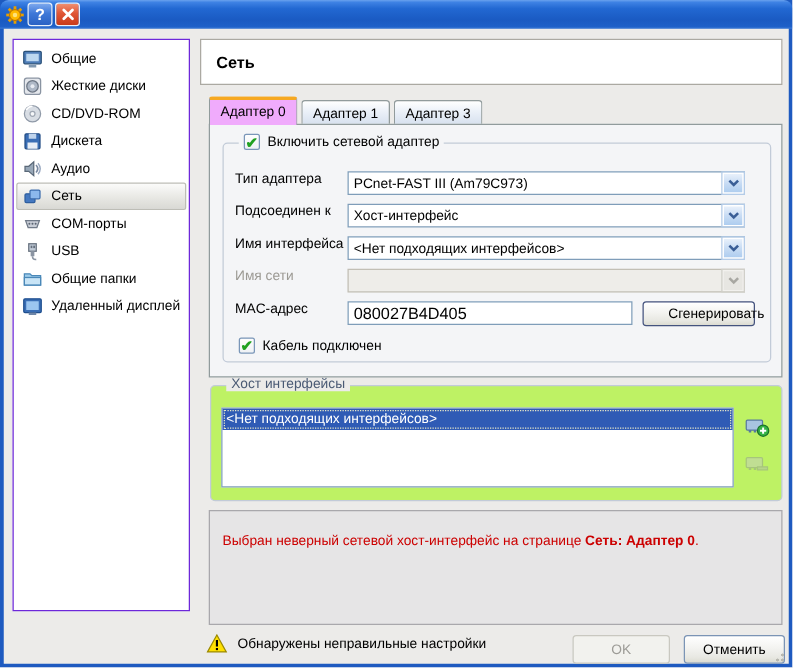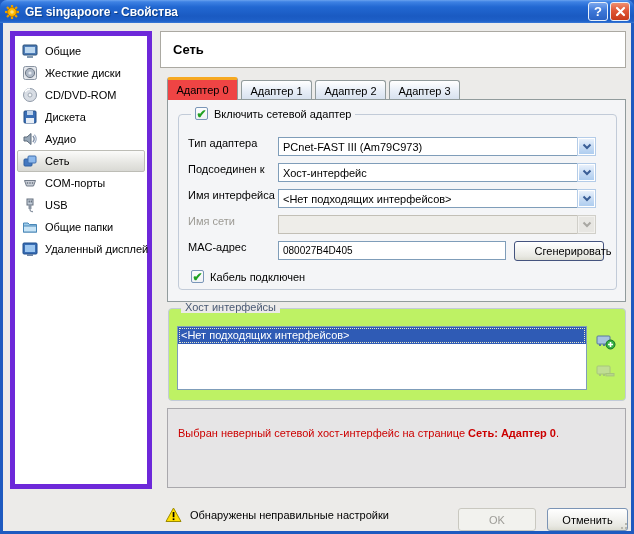--- a/index.html
+++ b/index.html
@@ -11,38 +11,38 @@
   .titlebar .apptitle{color:#fff;font-weight:bold;font-size:12px;margin-left:5px;flex:1;
     text-shadow:1px 1px 1px #0A3A80;white-space:nowrap;overflow:hidden;}
   .tb-btn{width:20px;height:19px;border-radius:3px;border:1px solid #E8F0FA;margin-left:2px;
     display:flex;align-items:center;justify-content:center;color:#fff;font-weight:bold;font-size:13px;cursor:pointer;}
   .tb-help{background:linear-gradient(180deg,#7CA8EE 0%,#3E78D8 45%,#2A62C4 100%);}
   .tb-close{background:linear-gradient(180deg,#F09070 0%,#E05636 45%,#C83A1A 100%);}
   .body{position:absolute;top:23px;left:3px;right:3px;bottom:3px;background:#ECEBE9;font-size:11px;color:#000;}
 
   
   .sidebar{position:absolute;left:7px;top:8px;width:142px;height:458px;background:#FFFFFF;
-    border:5px solid #6d28d9;padding:4px 2px;}
+    border:1px solid #6d28d9;padding:4px 2px;}
   .side-item{display:flex;align-items:center;height:22px;padding:0 4px;border:1px solid transparent;cursor:pointer;}
   .side-item .lbl{margin-left:7px;white-space:nowrap;}
   .side-item.selected{background:linear-gradient(180deg,#FBFBFA 0%,#E6E6E2 60%,#D9D9D4 100%);
     border:1px solid #BDBDB6;border-radius:2px;}
   .icon16{width:16px;height:16px;flex:0 0 16px;}
 
   
   .page-header{position:absolute;left:157px;top:8px;width:466px;height:37px;background:#FFFFFF;
     border:1px solid #ABA9A2;display:flex;align-items:center;padding-left:12px;}
   .page-header .ph-title{font-size:13px;font-weight:bold;}
 
   
   .tabs{position:absolute;left:164px;top:54px;height:23px;display:flex;align-items:flex-end;}
   .tab{height:20px;width:71px;margin-right:3px;border:1px solid #919B9C;border-bottom:none;
     border-radius:3px 3px 0 0;background:linear-gradient(180deg,#FFFFFF 0%,#EAF0F8 45%,#D6E0EE 100%);
     display:flex;align-items:center;justify-content:center;cursor:pointer;}
-  .tab.active{height:23px;background:#ef4444;border-top:3px solid #F6A821;font-weight:normal;position:relative;z-index:3;}
+  .tab.active{height:23px;background:#f0abfc;border-top:3px solid #F6A821;font-weight:normal;position:relative;z-index:3;}
   .tabpanel{position:absolute;left:164px;top:76px;width:459px;height:203px;background:#F4F5F7;
     border:1px solid #919B9C;z-index:2;}
 
   
   .groupbox{position:absolute;border:1px solid #C2CBD8;border-radius:4px;}
   .gb-adapter{left:10px;top:14px;right:8px;height:176px;}
   .legend{position:absolute;top:-8px;left:12px;background:inherit;padding:0 4px;display:flex;align-items:center;}
   .gb-adapter .legend{background:#F4F5F7;}
   .checkbox{width:13px;height:13px;background:linear-gradient(180deg,#FDFDFD,#EFF2F5);border:1px solid #7A96B8;
     border-radius:2px;display:inline-flex;align-items:center;justify-content:center;cursor:pointer;flex:0 0 13px;}
@@ -52,41 +52,41 @@
   .formrows{position:absolute;left:9px;right:9px;top:22px;}
   .frow{display:flex;height:19px;margin-bottom:7px;}
   .frow .flabel{width:90px;flex:0 0 90px;}
   .frow .flabel.disabled{color:#9C9A94;}
   .combo{flex:1;height:19px;background:#fff;border:1px solid #7F9DB9;display:flex;align-items:center;margin-right:11px;cursor:pointer;}
   .combo .cval{flex:1;padding:0 4px;white-space:nowrap;overflow:hidden;}
   .combo .cbtn{width:17px;height:17px;background:linear-gradient(180deg,#E9F1FB 0%,#C8DCF4 50%,#AECDEF 100%);
     border:1px solid #FFFFFF;outline:1px solid #B4CCE8;display:flex;align-items:center;justify-content:center;}
   .combo.disabled{background:#EEEDE9;border-color:#C2BFB6;}
   .combo.disabled .cbtn{background:#E7E6E2;border-color:#F2F1EE;outline-color:#D0CFC9;}
-  .textfield{height:19px;width:228px;background:#fff;border:1px solid #7F9DB9;padding:0 4px;font-size:10px;}
+  .textfield{height:19px;width:228px;background:#fff;border:1px solid #7F9DB9;padding:0 4px;font-size:13px;}
   .btn{height:21px;border:1px solid #7B94B5;border-radius:3px;color:#000;
     background:linear-gradient(180deg,#FFFFFF 0%,#F3F3F0 45%,#E8E8E2 80%,#DCDCD2 100%);
     display:flex;align-items:center;justify-content:center;font-size:11px;cursor:pointer;
     box-shadow:inset 0 1px 0 #fff;}
   .btn-generate{width:90px;margin-left:8px;border:1px solid #44537E;height:20px;padding-left:28px;}
   .mac-row{margin-top:1px;}
   .cable-row{margin-top:10px;display:flex;align-items:center;padding-left:3px;}
 
   
   .gb-host{left:165px;top:285px;width:458px;height:93px;background:#bef264;}
   .gb-host .legend{background:#ECEBE9;color:#4A5A74;}
   .hostlist{position:absolute;left:8px;top:17px;width:410px;height:64px;background:#fff;border:1px solid #7F9DB9;}
   .hostitem{height:17px;line-height:17px;padding:0 3px;background:var(--selection_blue,#2F5BB5);color:#fff;
     outline:1px dotted #E8E8C8;outline-offset:-2px;cursor:pointer;white-space:nowrap;overflow:hidden;}
   .hostbtns{position:absolute;right:6px;top:20px;display:flex;flex-direction:column;}
   .hostbtn{width:26px;height:24px;display:flex;align-items:center;justify-content:center;cursor:pointer;margin-bottom:6px;}
   .hostbtn.disabled{opacity:.45;cursor:default;}
 
   
-  .validation{position:absolute;left:164px;top:385px;width:459px;height:80px;background:#E6E5E6;
+  .validation{position:absolute;left:164px;top:385px;width:459px;height:92px;background:#E6E5E6;
     border:1px solid #A9A8AC;padding:18px 10px 0 10px;}
   .validation .msg{color:var(--error_red,#CC0000);}
   .validation .msg b{font-weight:bold;}
 
   
   .footer-btn{position:absolute;height:23px;}
   .btn-help{left:9px;top:482px;width:85px;}
   .btn-ok{left:455px;top:485px;width:78px;background:#F2F2EE;border:1px solid #C9C8C0;color:#9D9C97;
     box-shadow:none;cursor:default;}
   .btn-cancel{left:544px;top:485px;width:81px;}
@@ -106,21 +106,20 @@
     <svg class="icon16" width="16" height="16" viewBox="0 0 16 16">
       <g stroke="#E8A000" stroke-width="2.2">
         <line x1="8" y1="1" x2="8" y2="15"></line>
           <line x1="1" y1="8" x2="15" y2="8"></line>
         <line x1="3" y1="3" x2="13" y2="13"></line>
           <line x1="13" y1="3" x2="3" y2="13"></line>
       </g>
       <circle cx="8" cy="8" r="4.4" fill="#FFB900" stroke="#C07800" stroke-width="1"></circle>
       <circle cx="8" cy="8" r="1.8" fill="#FFE27A"></circle>
     </svg>
-    <div class="apptitle">GE singapoore - Свойства</div>
     <div class="tb-btn tb-help">
       <span>?</span>
     </div>
     <div class="tb-btn tb-close">
       <svg width="11" height="11" viewBox="0 0 11 11">
         <path d="M2,2 L9,9 M9,2 L2,9" stroke="#fff" stroke-width="2.2" stroke-linecap="round"></path>
       </svg>
     </div>
   </div>
 
@@ -213,23 +212,20 @@
     <div class="page-header">
       <span class="ph-title">Сеть</span>
     </div>
 
     <div class="tabs">
       <div class="tab active">
           <span>Адаптер 0</span>
         </div>
       <div class="tab">
           <span>Адаптер 1</span>
-        </div>
-      <div class="tab">
-          <span>Адаптер 2</span>
         </div>
       <div class="tab">
           <span>Адаптер 3</span>
         </div>
     </div>
 
     <div class="tabpanel">
       <div class="groupbox gb-adapter">
         <div class="legend">
           <span class="checkbox">

